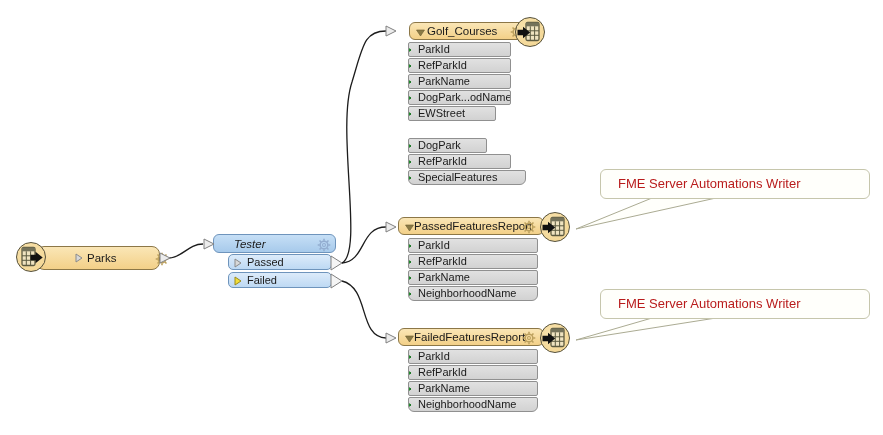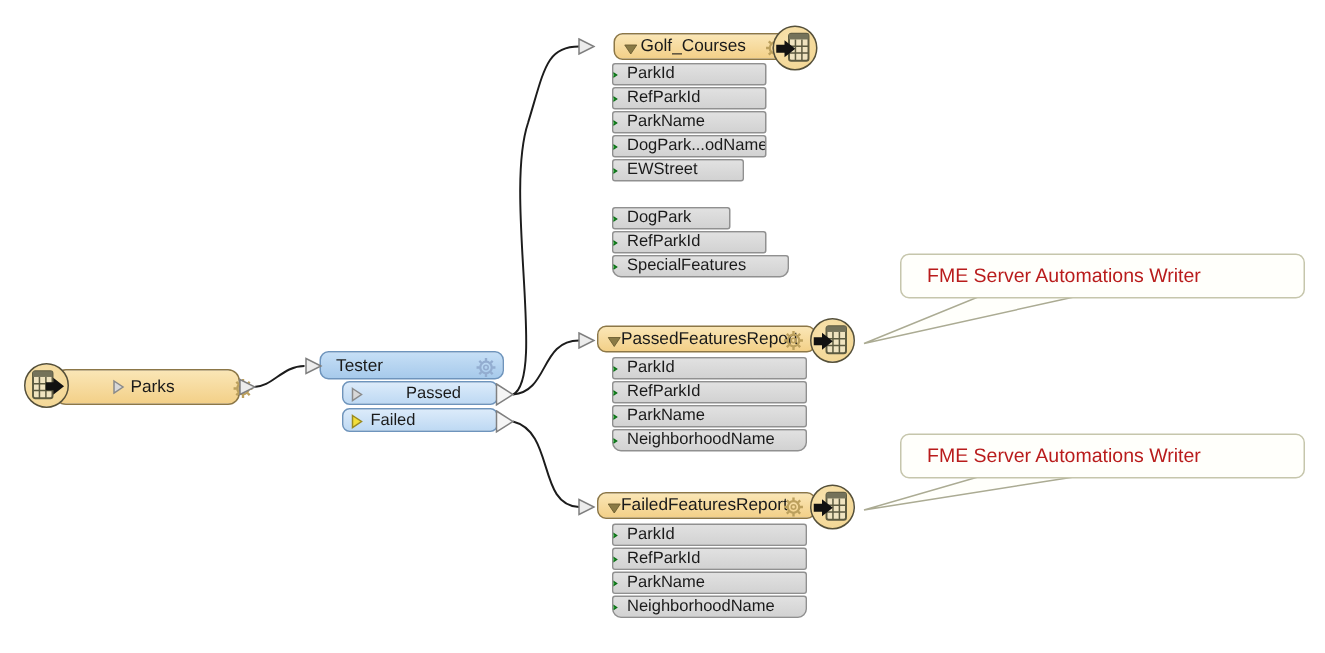--- a/index.html
+++ b/index.html
@@ -93,30 +93,30 @@
     </svg>
   </div>
   <svg class="io-tri" style="left:159px;top:252px;" width="12" height="12" viewBox="0 0 12 12">
     <polygon points="1,1 11,6 1,11" fill="#ececec" stroke="#808080" stroke-width="1"></polygon>
   </svg>
 
   <svg class="io-tri" style="left:203px;top:238px;" width="12" height="12" viewBox="0 0 12 12">
     <polygon points="1,1 11,6 1,11" fill="#ececec" stroke="#808080" stroke-width="1"></polygon>
   </svg>
   <div class="node-header blue" style="left:213px;top:234px;width:123px;">
-    <span class="node-label" style="margin-left:10px;">Tester</span>
+    <span class="node-label" style="margin-left:20px;font-style:italic;">Tester</span>
     <svg class="gear blue" style="left:103px;top:3px;position:absolute;" viewBox="0 0 16 16">
       <g stroke="currentColor" fill="none">
         <circle cx="8" cy="8" r="4.4" stroke-width="1.7"></circle>
         <circle cx="8" cy="8" r="1.7" stroke-width="1.2"></circle>
         <path d="M8 .8v2.4 M8 12.8v2.4 M.8 8h2.4 M12.8 8h2.4 M2.9 2.9l1.7 1.7 M11.4 11.4l1.7 1.7 M13.1 2.9l-1.7 1.7 M4.6 11.4l-1.7 1.7" stroke-width="1.8"></path>
       </g>
     </svg>
   </div>
-  <div class="port-row" style="left:228px;top:254px;text-align:center;">
+  <div class="port-row" style="left:228px;top:254px;">
     <svg class="mini-tri" width="8" height="10" viewBox="0 0 8 10">
       <polygon points="1,1 7,5 1,9" fill="#d8d8d8" stroke="#8a8a8a" stroke-width="1"></polygon>
     </svg>
     <span>Passed</span>
   </div>
   <svg class="io-tri" style="left:330px;top:255px;" width="13" height="16" viewBox="0 0 13 16">
     <polygon points="1,1 12,8 1,15" fill="#f5f5f5" stroke="#808080" stroke-width="1"></polygon>
   </svg>
   <div class="port-row" style="left:228px;top:272px;">
     <svg class="mini-tri" width="8" height="10" viewBox="0 0 8 10">

